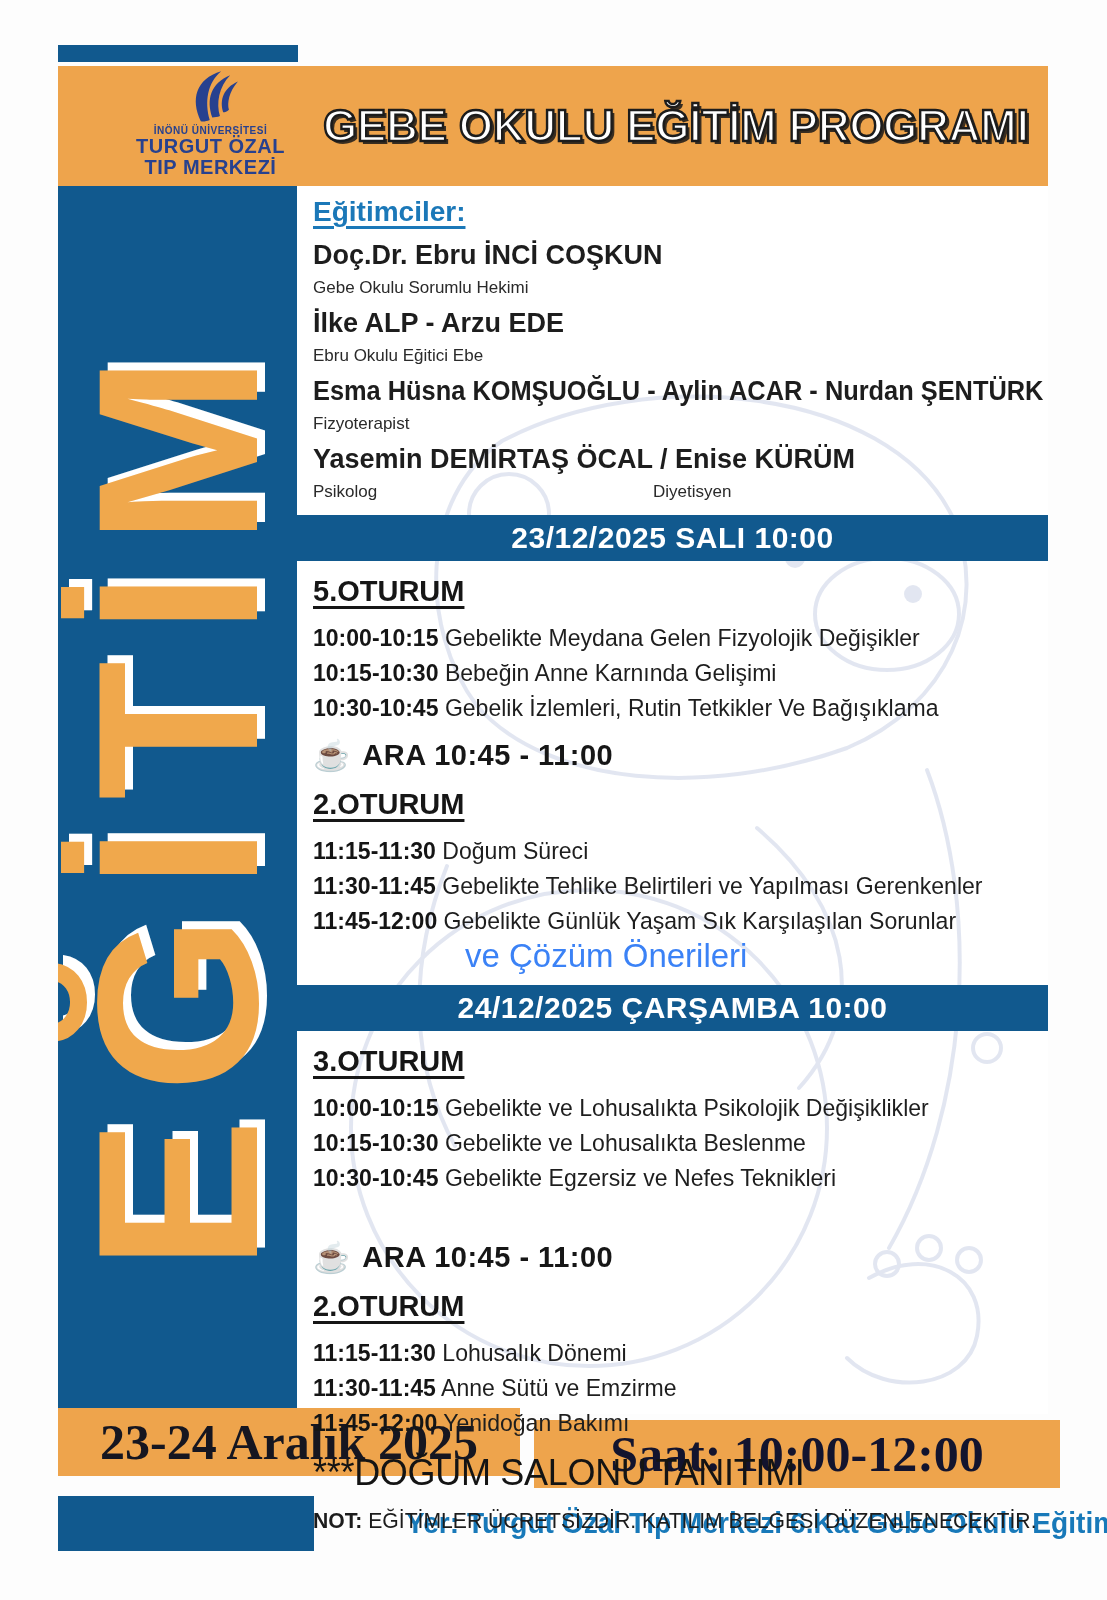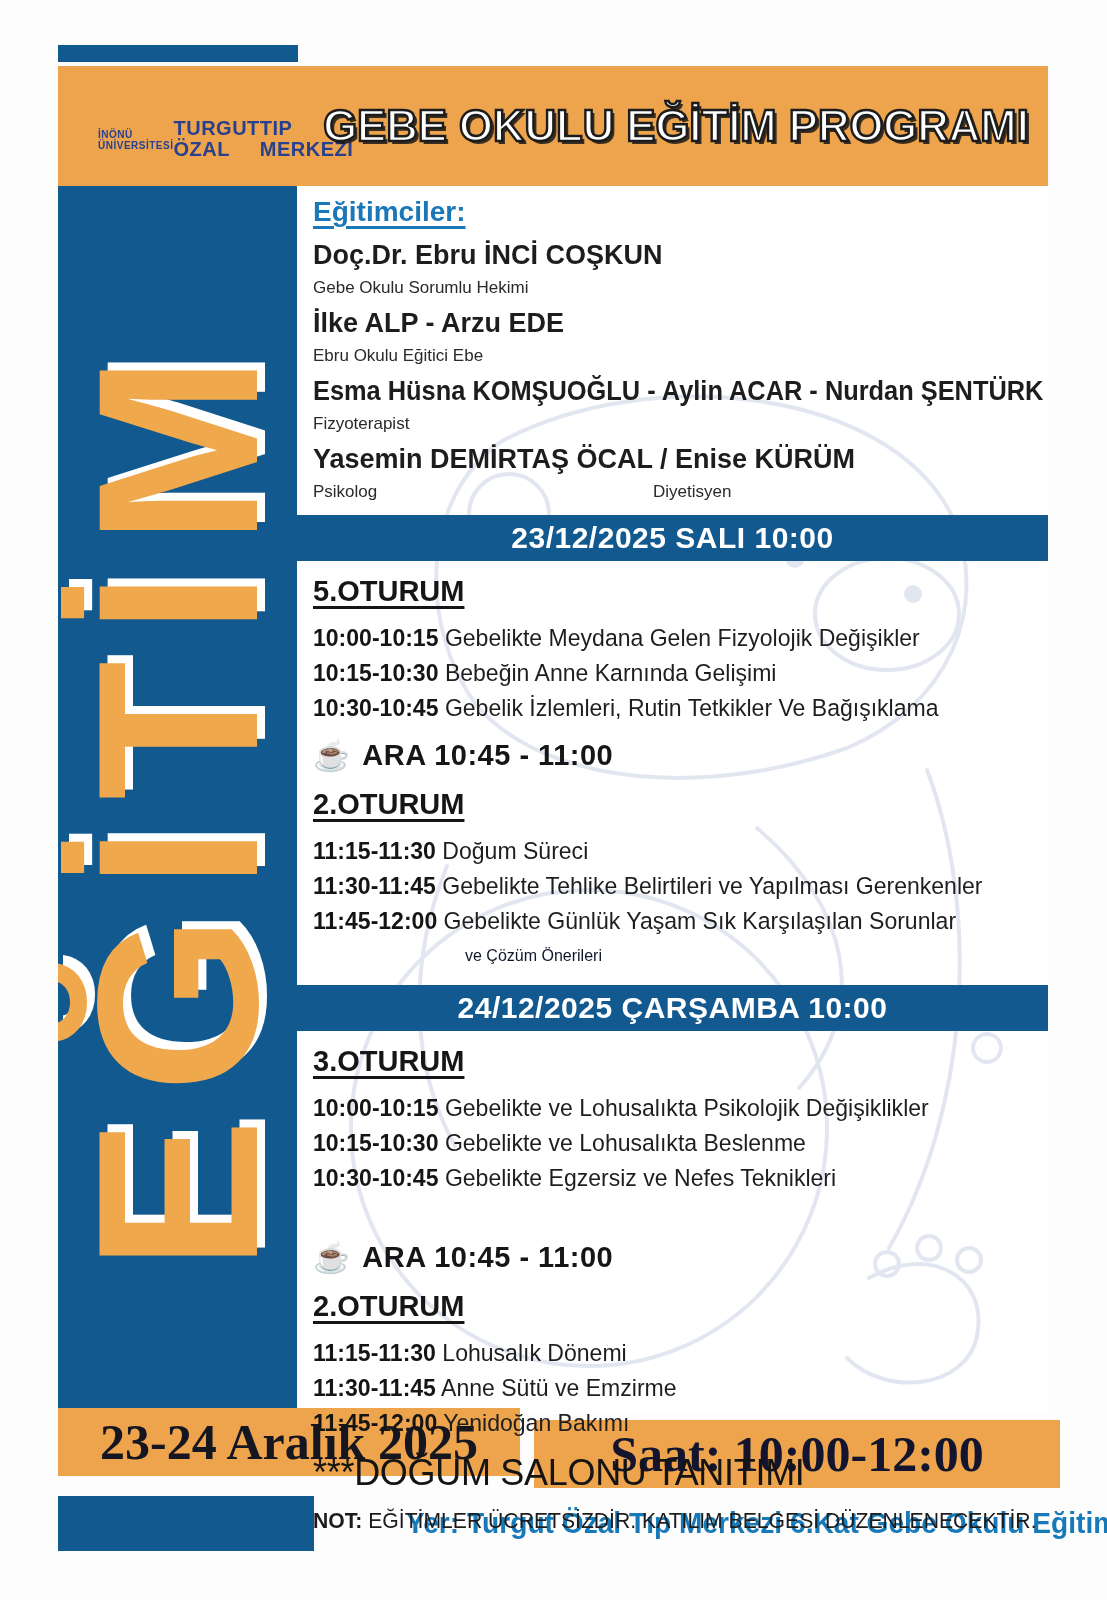--- a/index.html
+++ b/index.html
@@ -8,22 +8,22 @@
   .page {
     position:relative; width:1107px; height:1600px; background:#fdfdfd; overflow:hidden;
   }
   
   .top-accent { position:absolute; left:58px; top:45px; width:240px; height:17px; background:#11598e; }
   
   .header-band {
     position:absolute; left:58px; top:66px; width:990px; height:120px; background:#eea44c;
   }
   .logo {
-    position:absolute; left:40px; top:16px; width:225px; height:114px;
-    display:flex; flex-direction:row; align-items:center; justify-content:flex-start;
+    position:absolute; left:40px; top:0; width:225px; height:114px;
+    display:flex; flex-direction:column; align-items:center; justify-content:flex-start;
   }
   .logo svg { width:64px; height:58px; display:block; }
   .logo-university { font-size:10px; font-weight:bold; color:#27418f; letter-spacing:.5px; margin-top:1px; }
   .logo-line { font-size:20px; font-weight:bold; color:#27418f; line-height:21px; letter-spacing:.5px; }
   .poster-title {
     position:absolute; left:258px; right:12px; top:0; bottom:0;
     display:flex; align-items:center; justify-content:center;
     font-size:45px; font-weight:900; color:#ffffff; letter-spacing:0px; white-space:nowrap;
     -webkit-text-stroke:2.5px #1c1c1c; text-shadow:3px 3px 0 rgba(25,25,25,.85);
     transform:scaleX(.97); transform-origin:50% 50%;
@@ -60,21 +60,21 @@
     display:flex; align-items:center; justify-content:center;
     color:#ffffff; font-size:30px; font-weight:bold; letter-spacing:.5px;
   }
   .session-heading {
     font-size:29px; font-weight:bold; color:#161616; margin-top:14px; margin-bottom:12px;
     text-decoration:underline; text-decoration-thickness:3px; text-underline-offset:5px;
     display:inline-block;
   }
   .row { font-size:24.5px; color:#1e1e1e; line-height:35px; }
   .row b { font-weight:bold; color:#151515; }
-  .row-cont { font-size:16px; color:#0f172a; line-height:35px; padding-left:152px; }
+  .row-cont { font-size:33px; color:#3b82f6; line-height:35px; padding-left:152px; }
   .break-row { display:flex; align-items:center; margin-top:14px; margin-bottom:2px; }
   .coffee { font-size:30px; line-height:30px; margin-right:12px; color:#111; }
   .break-label { font-size:29px; font-weight:bold; color:#161616; letter-spacing:.5px; }
   .birth-note { font-size:36px; font-weight:normal; color:#141414; margin-top:12px; letter-spacing:-.3px; }
   .free-note { font-size:22.5px; color:#1c1c1c; margin-top:14px; }
   .free-note b { font-weight:bold; }
   
   .date-banner {
     position:absolute; left:58px; top:1408px; width:462px; height:68px; background:#eea44c;
     display:flex; align-items:center; justify-content:center;

